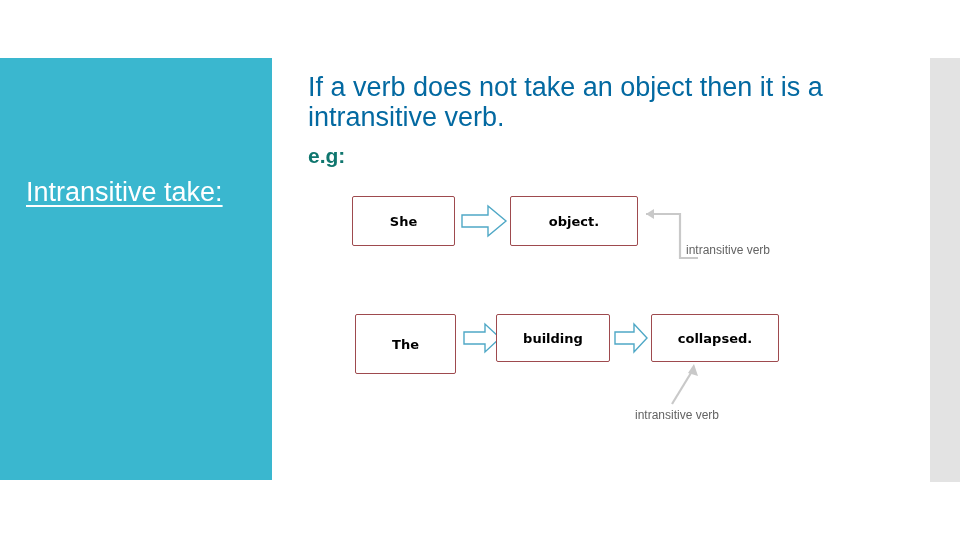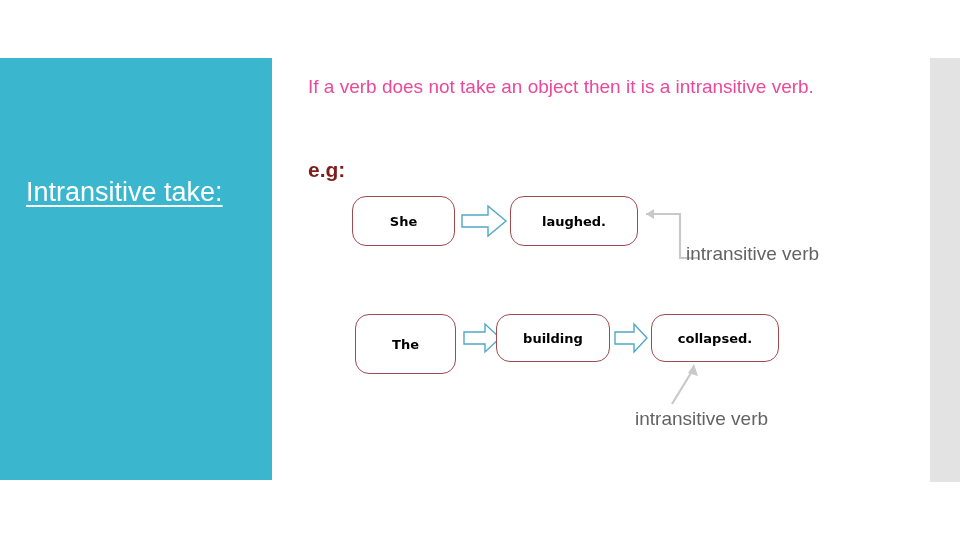--- a/index.html
+++ b/index.html
@@ -55,41 +55,40 @@
     height: 424px;
     background: #e3e3e3;
   }
 
   
   .body-text {
     position: absolute;
     left: 308px;
     top: 72px;
     width: 520px;
-    color: #ec4899;
-    font-size: 19px;
+    color: #0369a1;
+    font-size: 27px;
     line-height: 30px;
     font-weight: 400;
   }
   .eg-text {
     position: absolute;
     left: 308px;
     top: 144px;
-    color: #7f1d1d;
+    color: #0f766e;
     font-size: 21px;
     font-weight: 700;
-    margin-top: 14px;
   }
 
   
   .box {
     position: absolute;
     box-sizing: border-box;
     border: 1.3px solid #9e4a4e;
-    border-radius: 14px;
+    border-radius: 2px;
     background: #ffffff;
     display: flex;
     align-items: center;
     justify-content: center;
     color: #000000;
     font-size: 13px;
     font-weight: 700;
     font-family: "DejaVu Sans", sans-serif;
   }
 
@@ -110,21 +109,21 @@
   .arrow-3 { left: 613px; top: 322px; }
 
   
   .connector { position: absolute; }
   .conn-elbow { left: 636px; top: 200px; }
   .conn-diag  { left: 668px; top: 360px; }
 
   .annot-label {
     position: absolute;
     color: #636363;
-    font-size: 19px;
+    font-size: 12px;
     font-weight: 400;
     white-space: nowrap;
   }
   .annot-1 { left: 686px; top: 243px; }
   .annot-2 { left: 635px; top: 408px; }
 </style>
 </head>
 <body>
 
 <div id="slide">
@@ -138,21 +137,21 @@
   <div class="eg-text">e.g:</div>
 
   <div class="box box-she">She</div>
 
   <div class="block-arrow arrow-1">
     <svg width="48" height="36" viewBox="0 0 48 36">
       <polygon points="2,12 28,12 28,3 46,18 28,33 28,24 2,24" fill="#ffffff" stroke="#4fa8c6" stroke-width="1.4" stroke-linejoin="miter"></polygon>
     </svg>
   </div>
 
-  <div class="box box-laughed">laughed.</div>
+  <div class="box box-laughed">object.</div>
 
   <div class="connector conn-elbow">
     <svg width="70" height="80" viewBox="0 0 70 80">
       <path d="M 10 14 L 44 14 L 44 58 L 62 58" fill="none" stroke="#c9c9c9" stroke-width="2.2"></path>
       <path d="M 10 14 L 18 9 L 18 19 Z" fill="#c9c9c9"></path>
     </svg>
   </div>
   <div class="annot-label annot-1">intransitive verb</div>
 
   <div class="box box-the">The</div>

